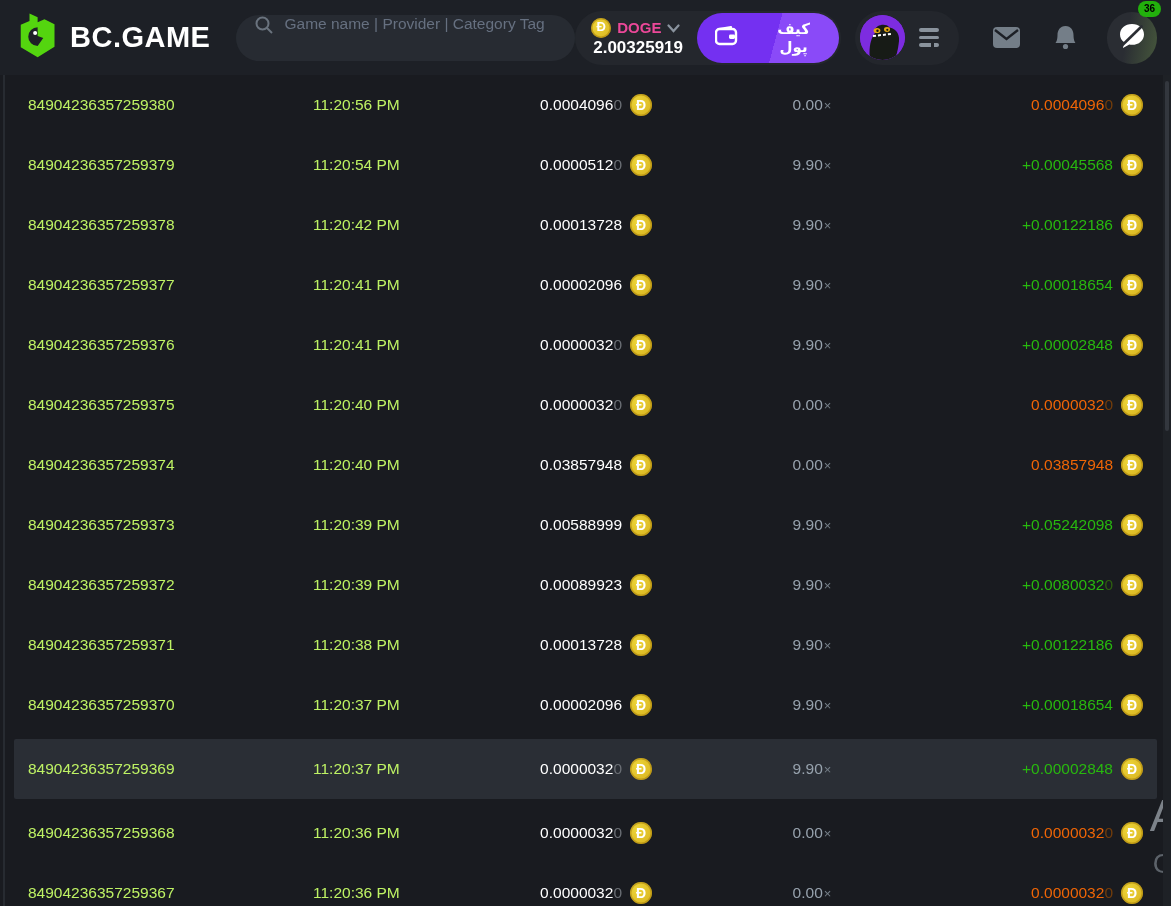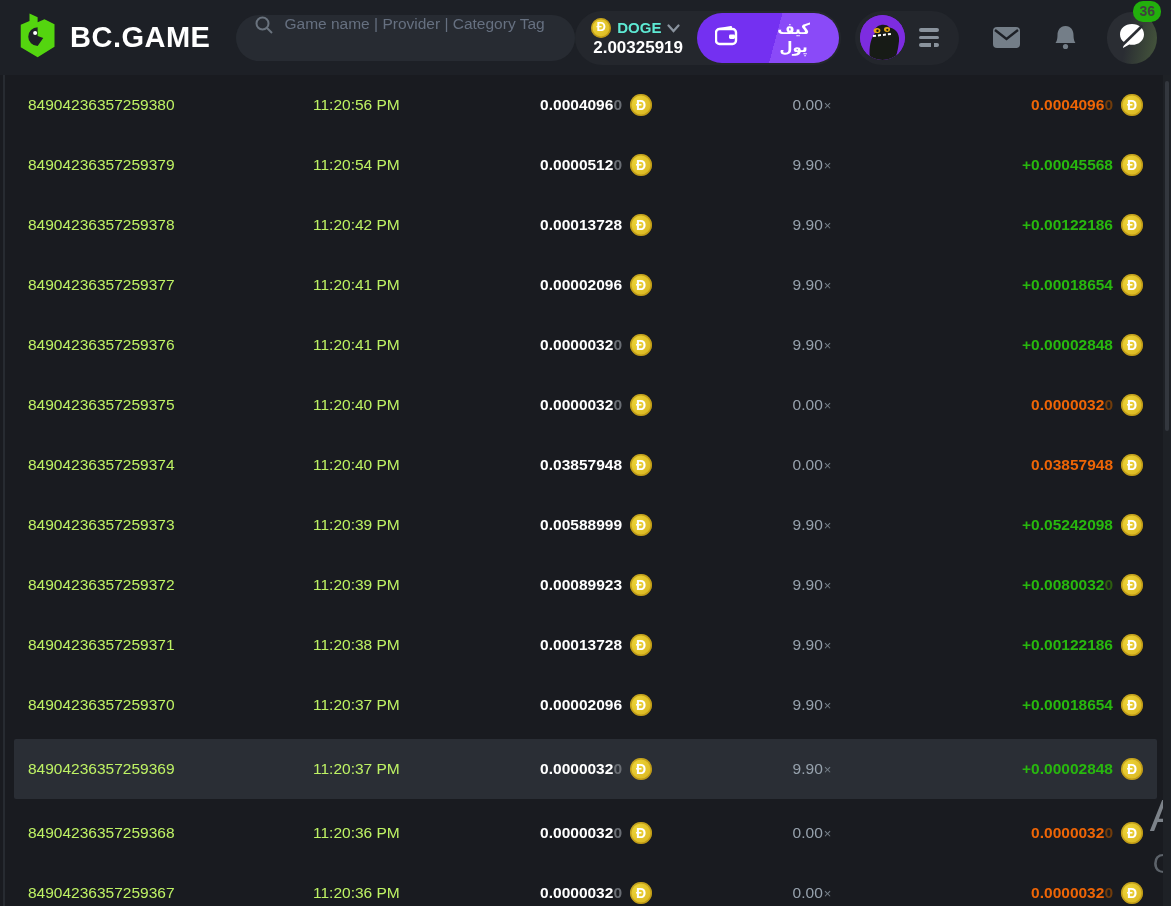--- a/index.html
+++ b/index.html
@@ -38,21 +38,21 @@
 
   .right-cluster { margin-left:auto; display:flex; align-items:center; }
 
   .balance-pill {
     background:#24272d; border-radius:27px; height:54px;
     display:flex; align-items:center;
     padding:2px 2px 2px 16px; gap:14px;
   }
   .cur-block { display:flex; flex-direction:column; align-items:flex-start; line-height:1.15; }
   .cur-top { display:flex; align-items:center; gap:6px; cursor:pointer; }
-  .cur-code { color:#5eead4; font-size:15px; font-weight:700; }
+  .cur-code { color:#ec4899; font-size:15px; font-weight:700; }
   .coin-sm {
     width:20px; height:20px; border-radius:50%;
     background:radial-gradient(circle at 35% 35%, #eed63a, #d7b11c);
     color:#fff; font-weight:700; font-size:13px;
     display:flex; align-items:center; justify-content:center;
     box-shadow:inset 0 0 0 1.5px rgba(150,110,0,.45);
   }
   .cur-balance { color:#fff; font-size:17px; font-weight:700; padding-left:2px; }
 
   .wallet-btn {
@@ -87,22 +87,22 @@
 
   .chat-btn {
     margin-left:30px; position:relative;
     width:52px; height:52px; border-radius:50%;
     background:linear-gradient(100deg,#2a2d33 40%,#46573c);
     display:flex; align-items:center; justify-content:center;
     cursor:pointer;
   }
   .chat-badge {
     position:absolute; top:-11px; right:-4px;
-    background:#22b00c; color:#404040;
-    font-size:14px; font-weight:700;
+    background:#22b00c; color:#000000;
+    font-size:10px; font-weight:700;
     border-radius:10px; padding:2px 6px 3px;
   }
 
   
   .bets-area { position:relative; height:831px; }
   .bets-area::before {
     content:""; position:absolute; left:3px; top:0; bottom:0;
     width:2px; background:#272b31;
   }
   .row {
@@ -111,21 +111,21 @@
     padding:0 28px; cursor:pointer;
   }
   .row.highlight {
     margin:4px 14px; padding:0 14px;
     background:#2a2e35; border-radius:2px;
   }
   .cell-id, .cell-time { font-size:15.5px; color:#bef264; }
   .cell-amount, .cell-payout {
     display:flex; align-items:center; justify-content:flex-end; gap:8px;
   }
-  .num { font-size:15.5px; font-weight:700; color:#fff; }
+  .num { font-size:15.5px; font-weight:400; color:#fff; }
   .num .dim { color:#6a6e74; }
   .coin {
     width:22px; height:22px; border-radius:50%; flex:0 0 22px;
     background:radial-gradient(circle at 35% 35%, #eed63a, #d5ae1b);
     color:#fff; font-weight:700; font-size:14px;
     display:flex; align-items:center; justify-content:center;
     box-shadow:inset 0 0 0 1.5px rgba(150,110,0,.4);
   }
   .cell-mult { text-align:center; font-size:15.5px; color:#97a2ad; }
   .cell-mult .x { font-size:13px; color:#76808a; margin-left:1px; }

